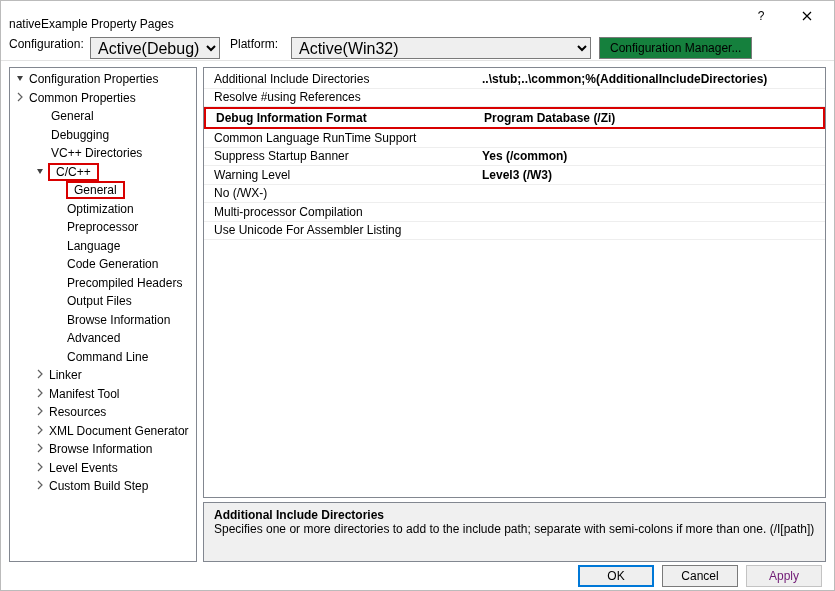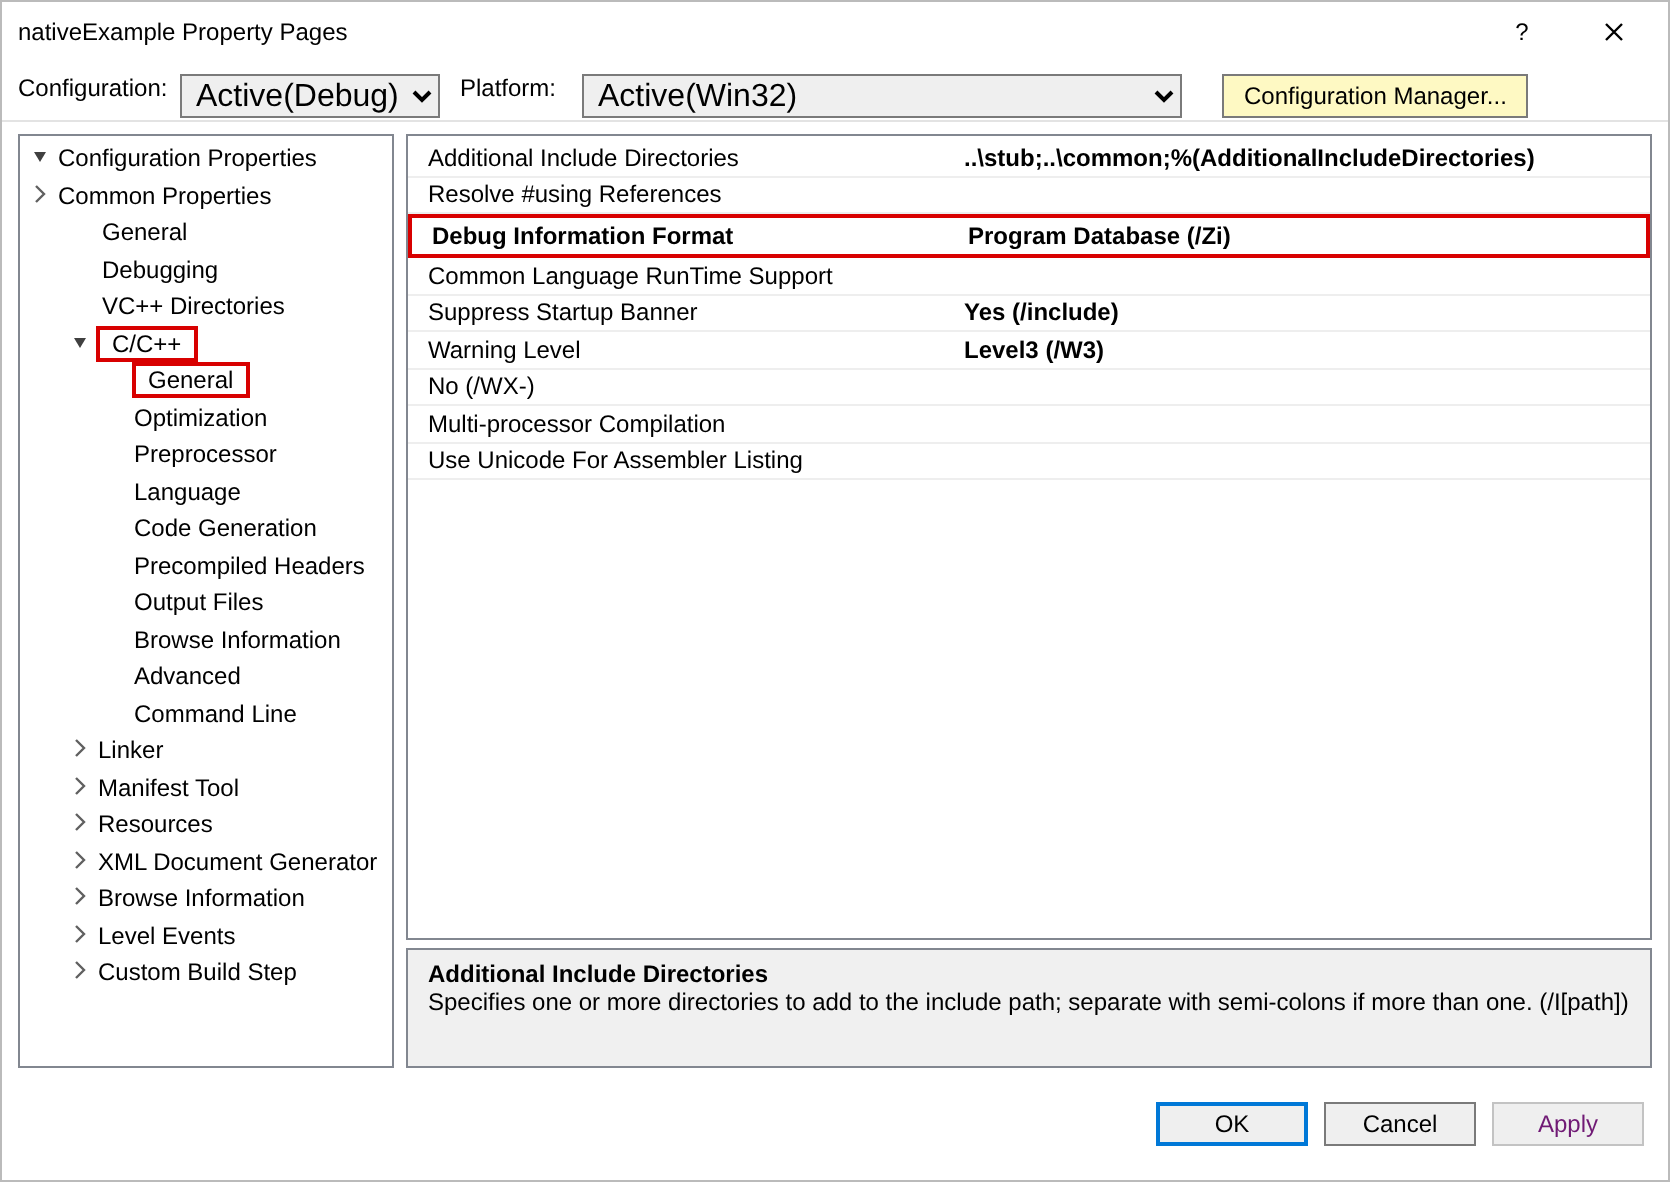--- a/index.html
+++ b/index.html
@@ -15,21 +15,21 @@
   .window {
     width: 835px; height: 591px;
     border: 1px solid #bbb;
     display: flex;
     flex-direction: column;
     background: #fff;
   }
   .titlebar {
     height: 30px;
     display: flex;
-    align-items: center;
+    align-items: flex-end;
     padding: 0 4px 0 8px;
   }
   .titlebar .title { flex: 1; }
   .titlebar .win-btn {
     width: 46px; height: 30px;
     display: flex; align-items: center; justify-content: center;
     font-size: 12px;
   }
   .config-row {
     height: 30px;
@@ -46,23 +46,23 @@
     border: 1px solid #7a7a7a;
     background: #efefef;
     font-size: 16px;
     padding: 0 3px;
   }
   .combo-config { width: 130px; }
   .combo-platform { width: 300px; }
   .btn-cfgmgr {
     height: 22px;
     border: 1px solid #7a7a7a;
-    background: #fef9c3;
+    background: #15803d;
     padding: 0 10px;
-    margin-left: 14px;
+    margin-left: 2px;
     font-size: 12px;
   }
   .body-row {
     flex: 1;
     display: flex;
     min-height: 0;
     padding: 6px 8px 0 8px;
     gap: 6px;
   }
   .tree-panel {
@@ -128,21 +128,21 @@
   .desc-pane {
     border: 1px solid #828790;
     margin-top: 4px;
     padding: 5px 10px 8px 10px;
     background: #f0f0f0;
     height: 60px;
     font-size: 12px;
   }
   .desc-title { font-weight: 600; }
   .footer {
-    height: 56px;
+    height: 28px;
     display: flex;
     align-items: center;
     justify-content: flex-end;
     gap: 8px;
     padding: 0 12px;
   }
   .dlg-btn {
     width: 76px; height: 22px;
     border: 1px solid #7a7a7a;
     background: #efefef;
@@ -301,21 +301,21 @@
         <div class="prop-row row-highlight">
             <span class="prop-name bold">Debug Information Format</span>
             <span class="prop-val bold">Program Database (/Zi)</span>
           </div>
         <div class="prop-row">
             <span class="prop-name">Common Language RunTime Support</span>
             <span class="prop-val"></span>
           </div>
         <div class="prop-row">
             <span class="prop-name">Suppress Startup Banner</span>
-            <span class="prop-val bold">Yes (/include)</span>
+            <span class="prop-val bold">Yes (/common)</span>
           </div>
         <div class="prop-row">
             <span class="prop-name">Warning Level</span>
             <span class="prop-val bold">Level3 (/W3)</span>
           </div>
         <div class="prop-row">
             <span class="prop-val">No (/WX-)</span>
           </div>
         <div class="prop-row">
             <span class="prop-name">Multi-processor Compilation</span>

